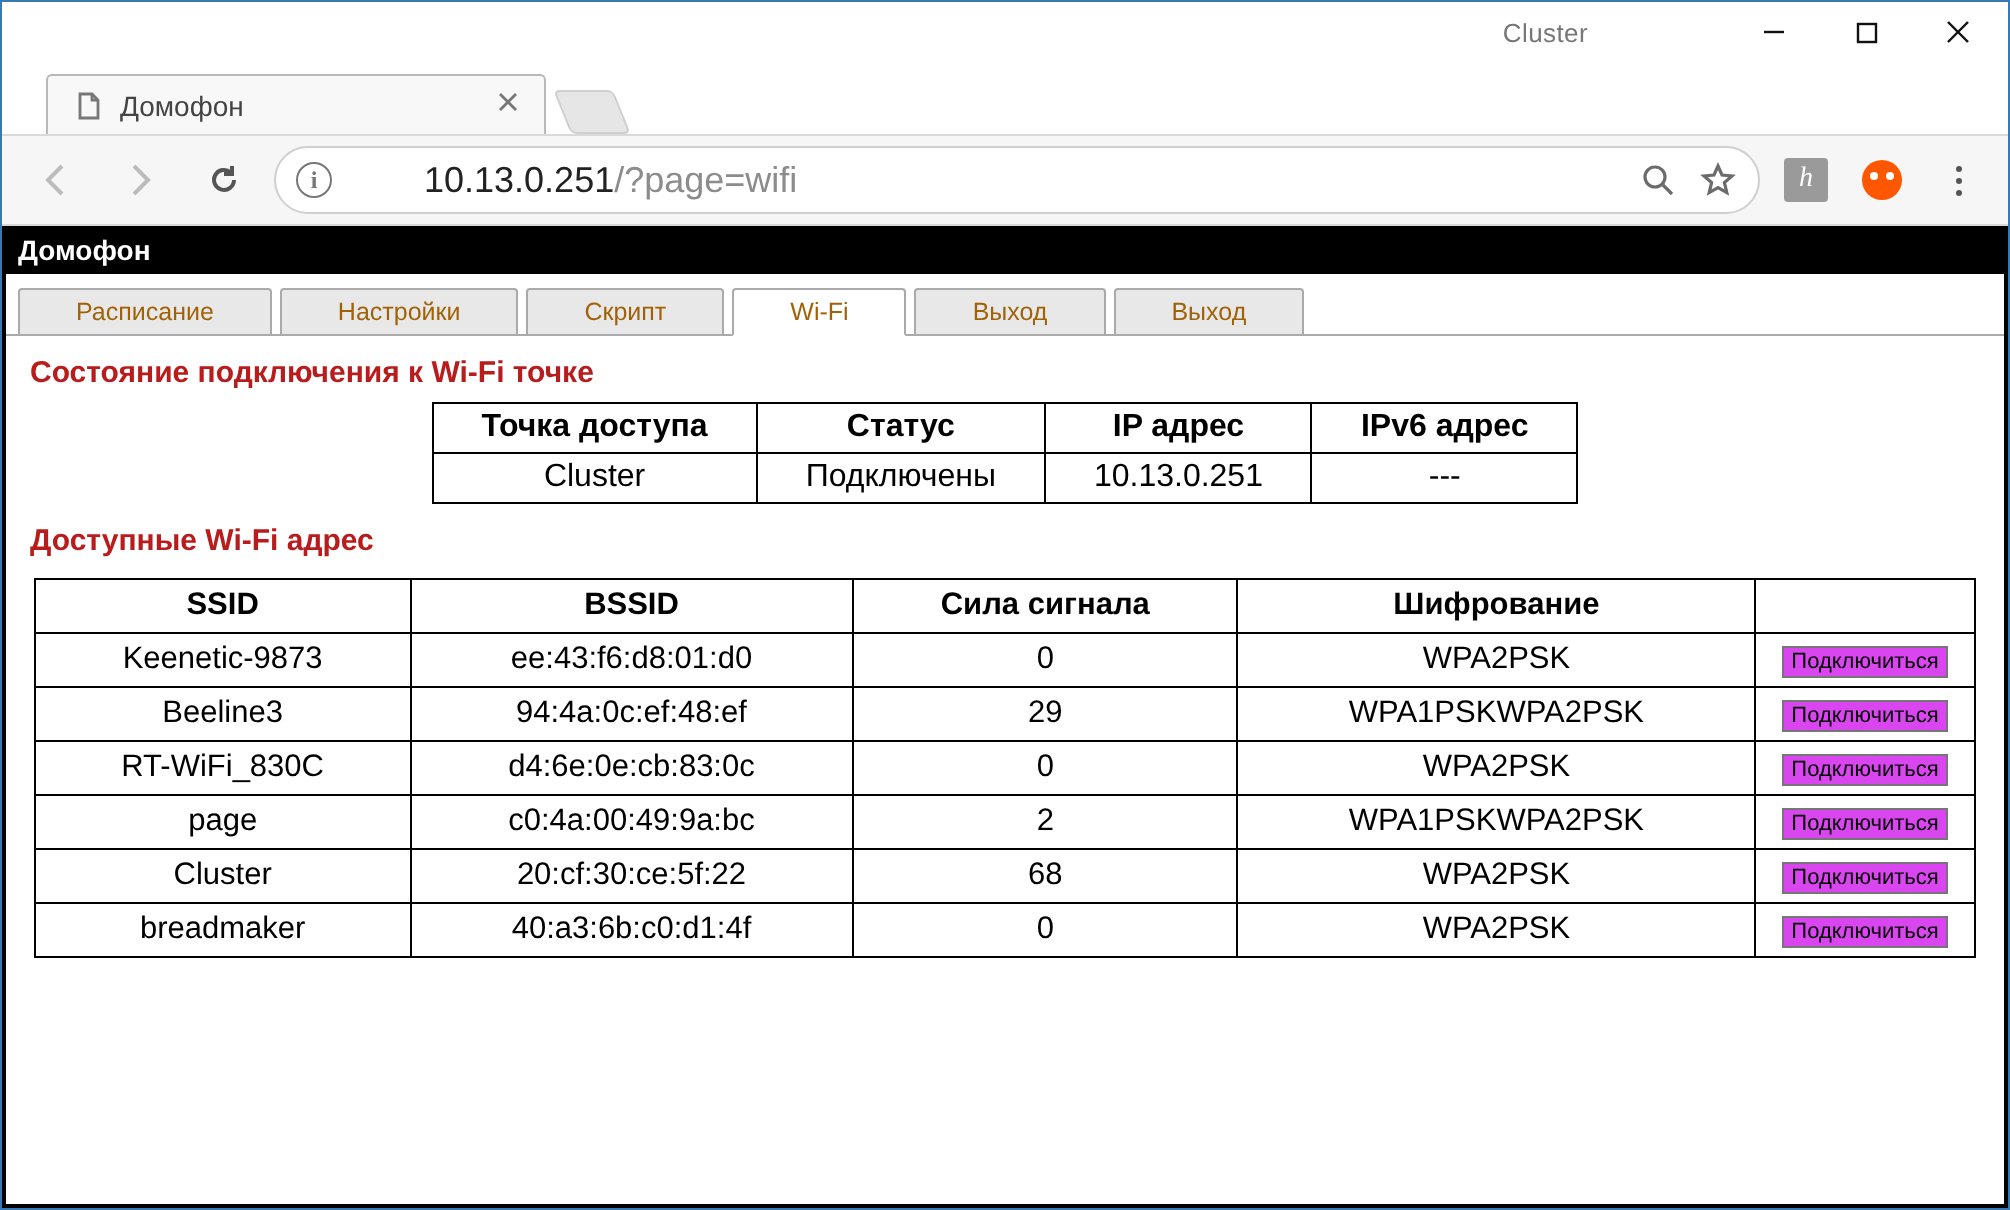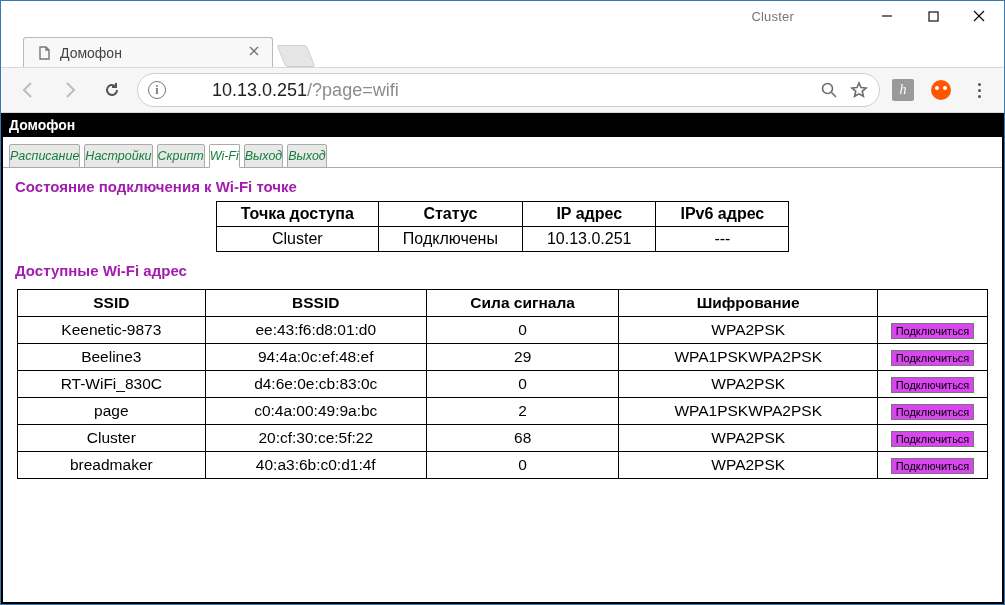--- a/index.html
+++ b/index.html
@@ -40,24 +40,24 @@
   .menu-dots { width: 30px; height: 30px; display: flex; align-items: center; justify-content: center; flex-direction: column; gap: 3px; }
   .menu-dots span { width: 3px; height: 3px; background: #555; border-radius: 50%; }
 
   
   .page { flex: 1; background: #000; display: flex; flex-direction: column; overflow: hidden; }
   .page-header { color: #fff; font-weight: bold; font-size: 14px; padding: 4px 8px; }
   .page-body { flex: 1; background: #fff; border: 2px solid #000; border-top: none; margin: 0; display: flex; flex-direction: column; overflow: auto; }
 
   
   .menutabs { display: flex; gap: 4px; padding: 6px 6px 0 6px; background: #fff; border-bottom: 1px solid #aaa; }
-  .menutab { padding: 4px 0; border: 1px solid #aaa; border-bottom: 1px solid #aaa; background: #e8e8e8; font-size: 12.5px; color: #15803d; border-radius: 2px 2px 0 0; position: relative; top: 1px; font-style: italic; }
+  .menutab { padding: 4px 28px; border: 1px solid #aaa; border-bottom: 1px solid #aaa; background: #e8e8e8; font-size: 12.5px; color: #a16207; border-radius: 2px 2px 0 0; position: relative; top: 1px; }
   .menutab.active { background: #fff; border-bottom: 1px solid #fff; font-weight: normal; }
 
-  .section-title { font-weight: bold; font-size: 15px; padding: 10px 10px 6px 12px; color: #a21caf; }
+  .section-title { font-weight: bold; font-size: 15px; padding: 10px 10px 6px 12px; color: #b91c1c; }
 
   table.infotab { border-collapse: collapse; margin: 0 auto 0 auto; }
   table.infotab th, table.infotab td { border: 1px solid #000; padding: 3px 24px; font-size: 16px; text-align: center; font-family: Verdana, "Segoe UI", sans-serif; }
   table.infotab th { font-weight: bold; }
 
   table.wifitab { border-collapse: collapse; width: calc(100% - 28px); margin: 4px 14px 12px 14px; }
   table.wifitab th, table.wifitab td { border: 1px solid #000; padding: 4px 10px; font-size: 15.5px; text-align: center; font-family: Verdana, "Segoe UI", sans-serif; }
   table.wifitab th { font-weight: bold; }
   table.wifitab td.btn-cell { padding: 2px 4px; width: 110px; }
   .connect-btn { font-size: 11px; padding: 1px 4px; border: 1px solid #767676; background: #d946ef; font-family: "Segoe UI", Tahoma, sans-serif; }

